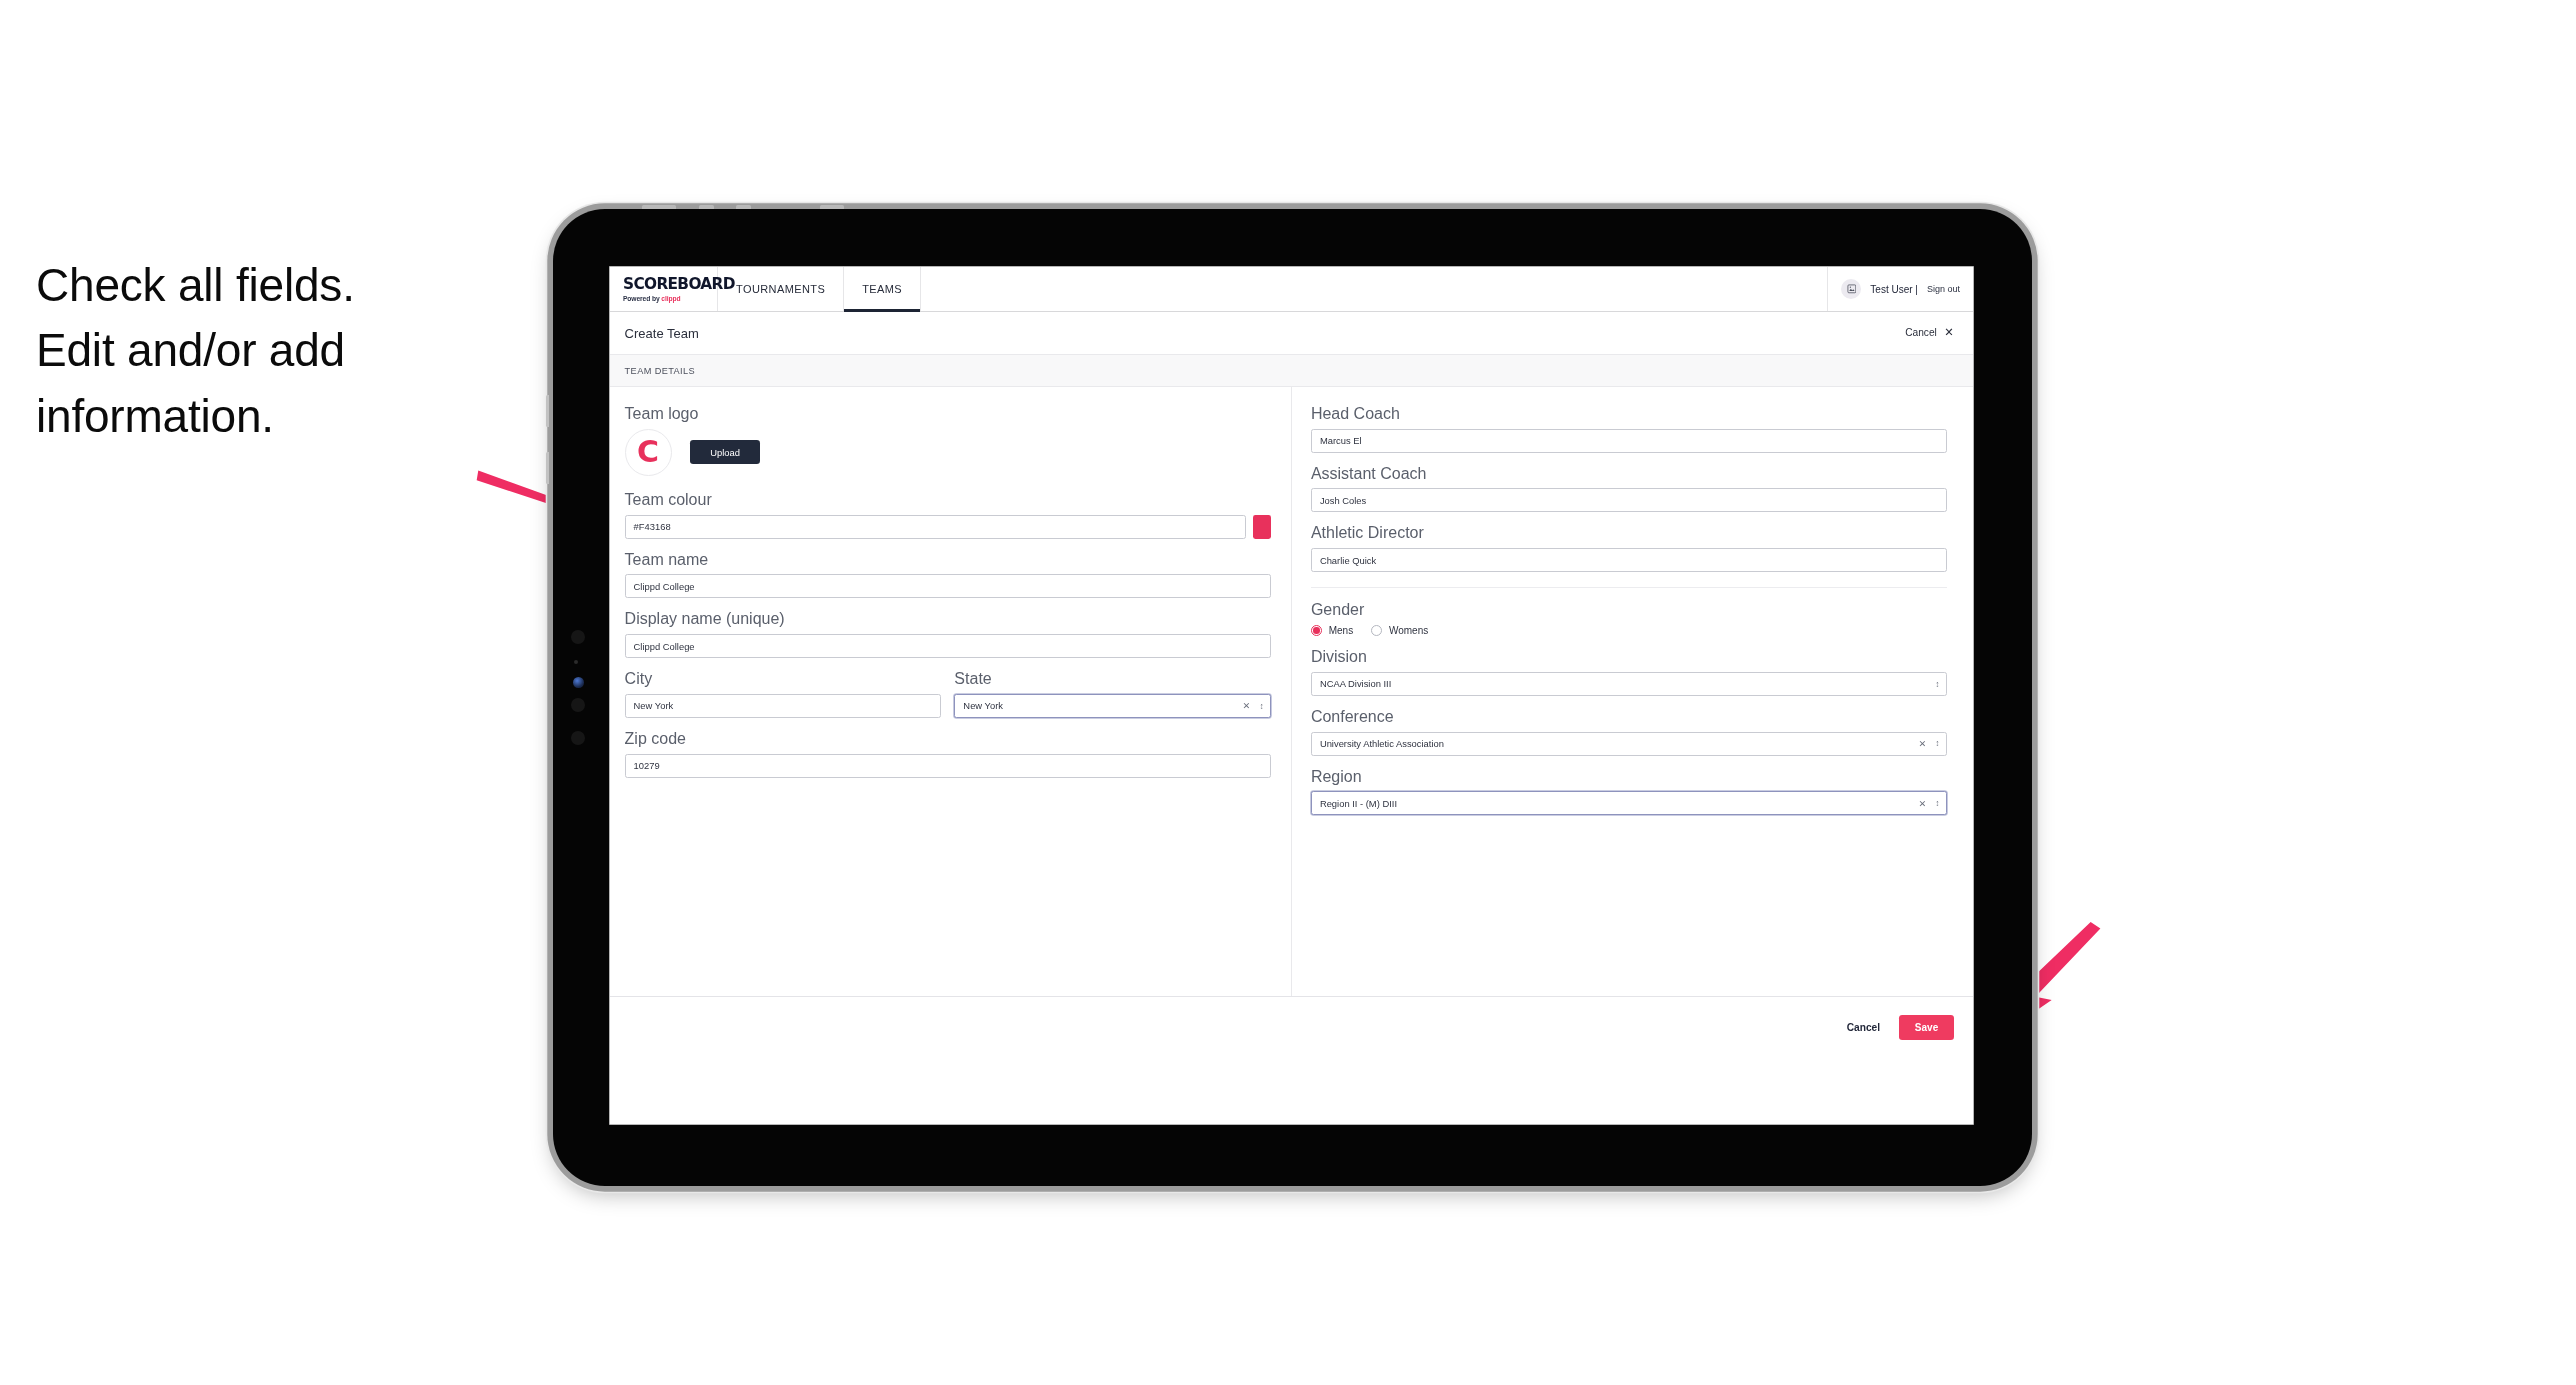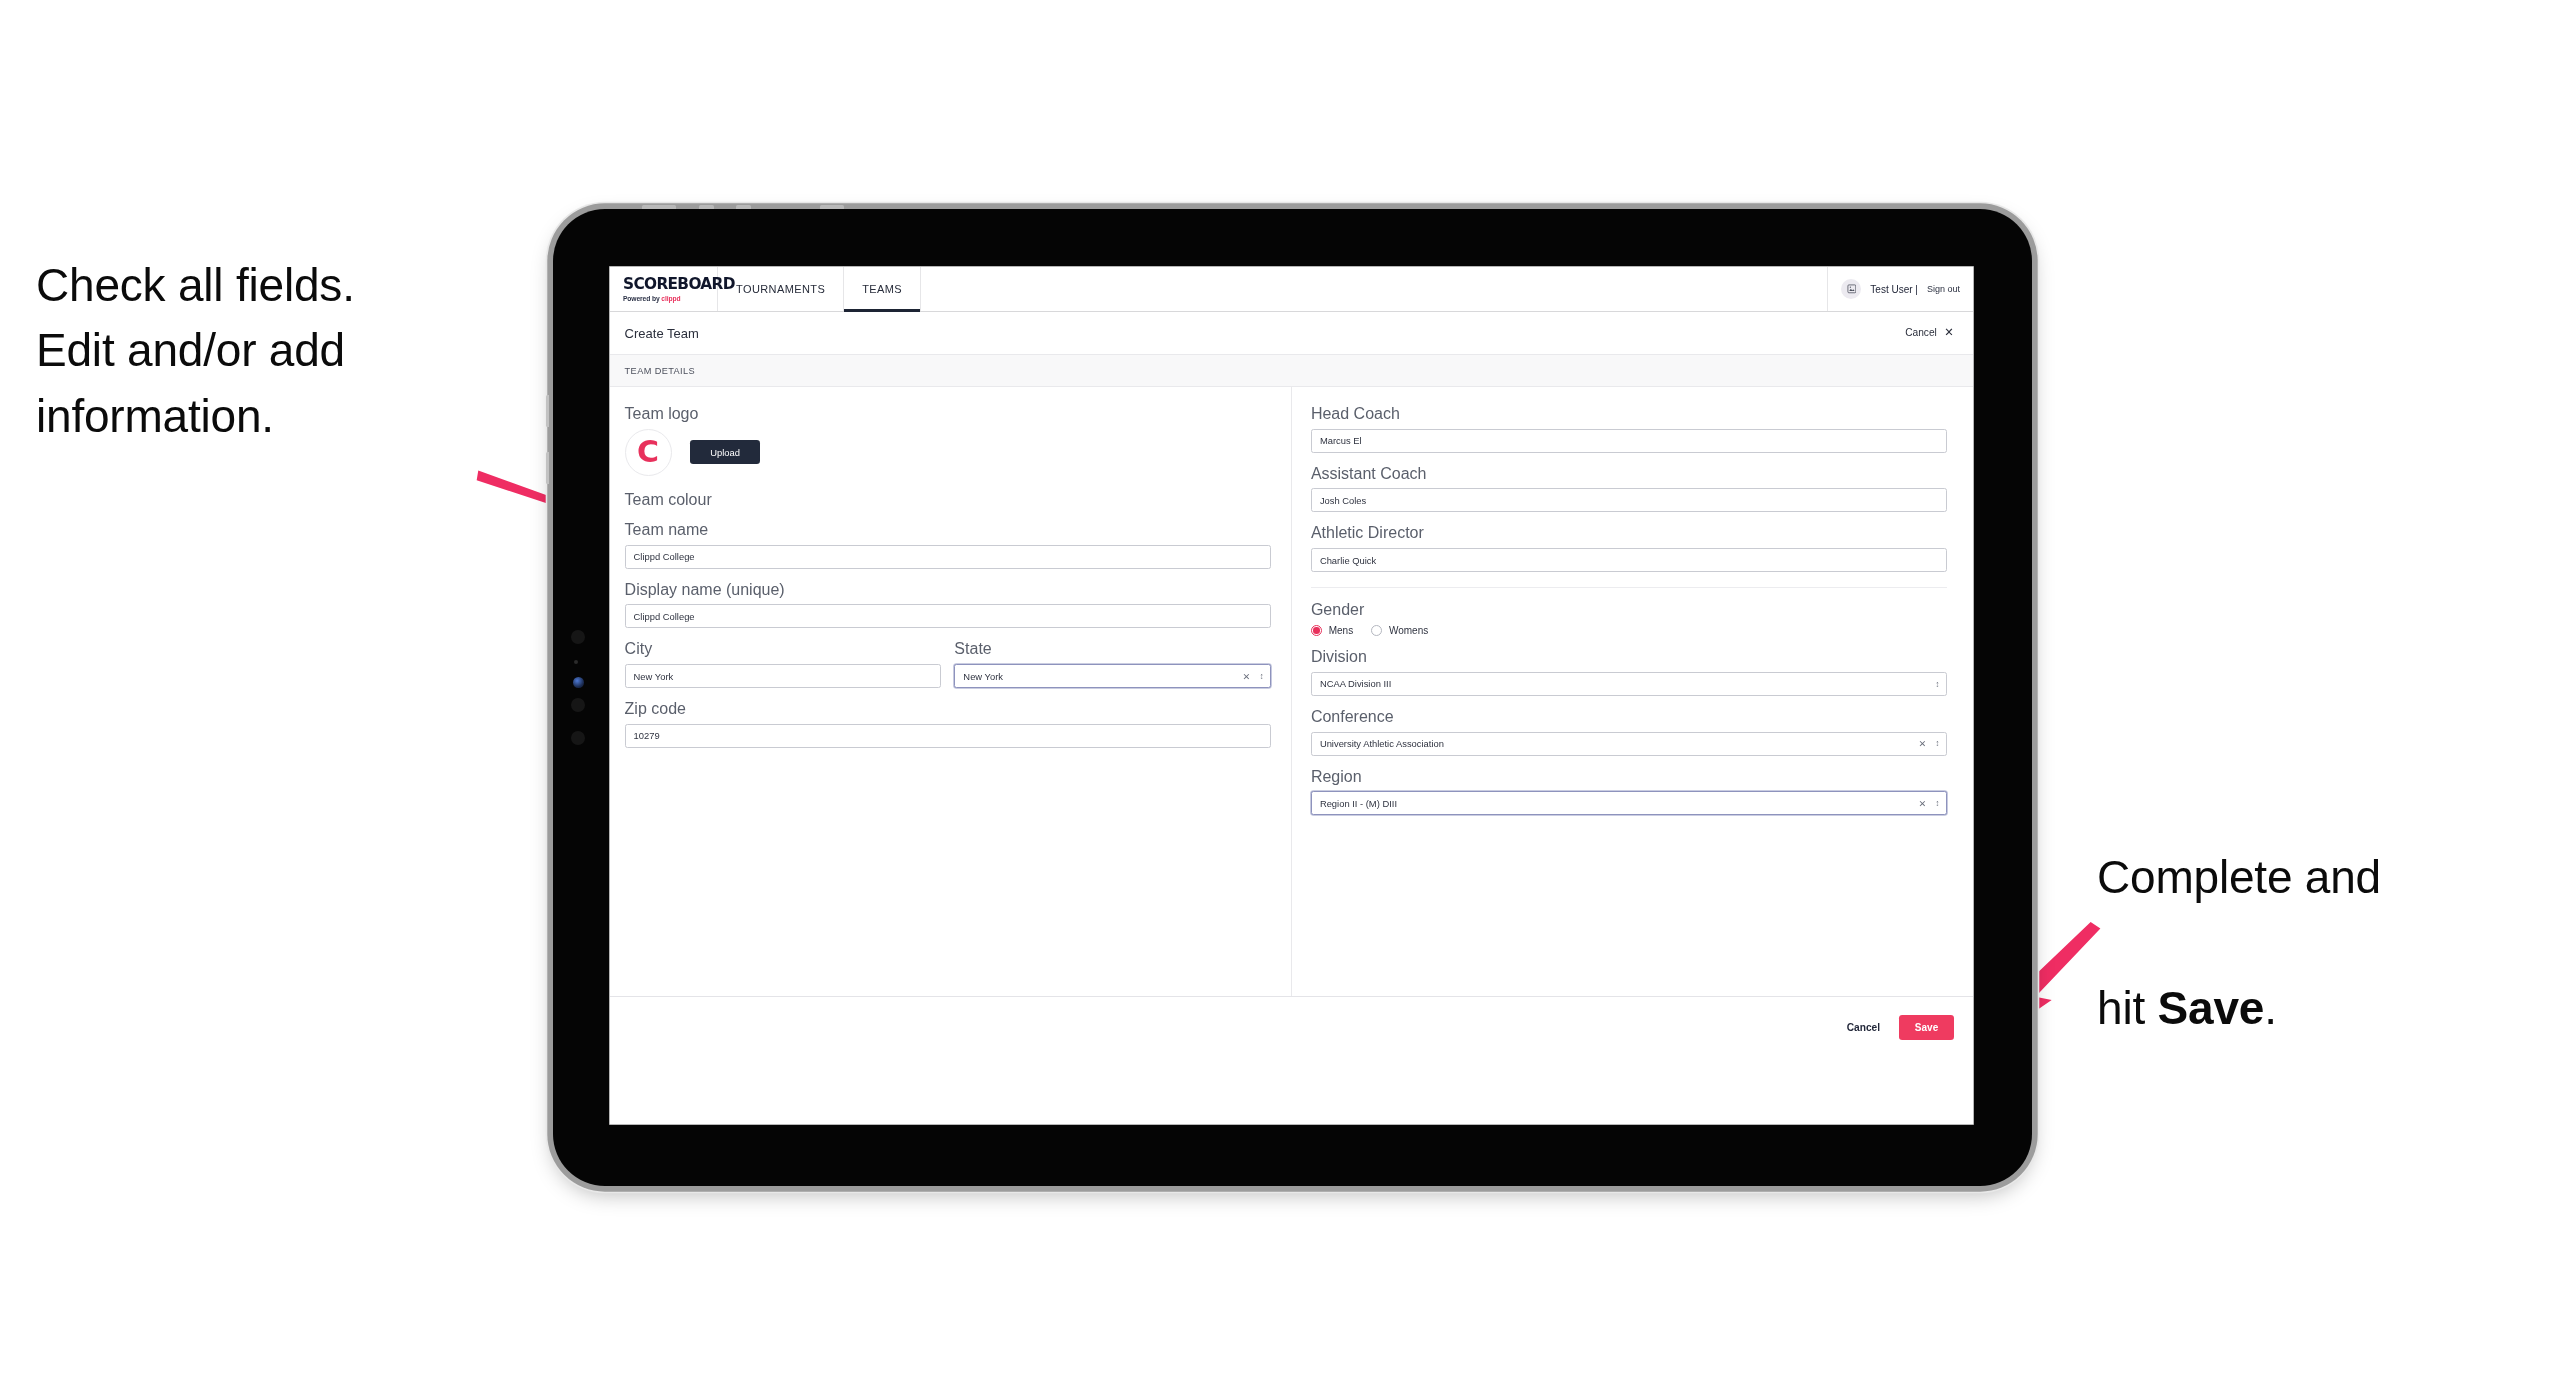--- a/index.html
+++ b/index.html
@@ -237,24 +237,20 @@
 <div class="stage">
 
   <div class="anno anno-left">Check all fields.
 Edit and/or add
 information.</div>
 
   <svg class="arrow" style="left:475px; top:451px;" width="170" height="89" viewBox="0 0 210 110">
     <path d="M4 24 L128 69 L118 40 L186 86 L104 96 L114 73 L2 36 Z" fill="#EF2D63"></path>
   </svg>
 
-  <div class="anno anno-right">
-    <span>Complete and</span><br>
-    <span>hit </span><b>Save</b><span>.</span>
-  </div>
 
   <svg class="arrow" style="left:1977px; top:922px;" width="138" height="122" viewBox="0 0 170 150">
     <path d="M152 8 L72 92 L92 96 L28 140 L40 62 L56 80 L140 0 Z" fill="#EF2D63"></path>
   </svg>
 
   <div class="device">
 
     <div class="dev-top-btn" style="left:89px; width:34px;"></div>
     <div class="dev-top-btn" style="left:146px; width:14.6px;"></div>
     <div class="dev-top-btn" style="left:183px; width:14.6px;"></div>
@@ -317,20 +313,24 @@
             <div class="logo-row">
               <div class="logo-circle">
                 <span class="logo-c">C</span>
               </div>
               <button class="btn-upload">Upload</button>
             </div>
           </div>
 
           <div class="fgroup">
             <span class="flabel">Team colour</span>
+            <div class="colour-row">
+              <div class="finput">#F43168</div>
+              <div class="colour-swatch"></div>
+            </div>
           </div>
 
           <div class="fgroup">
             <span class="flabel">Team name</span>
             <div class="finput">Clippd College</div>
           </div>
 
           <div class="fgroup">
             <span class="flabel">Display name (unique)</span>
             <div class="finput">Clippd College</div>

